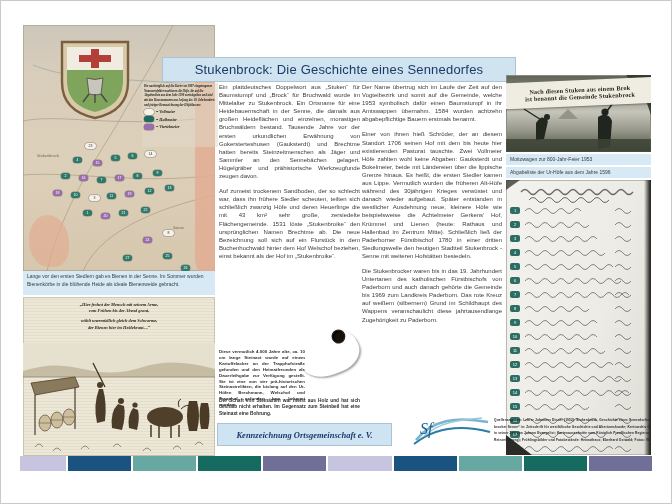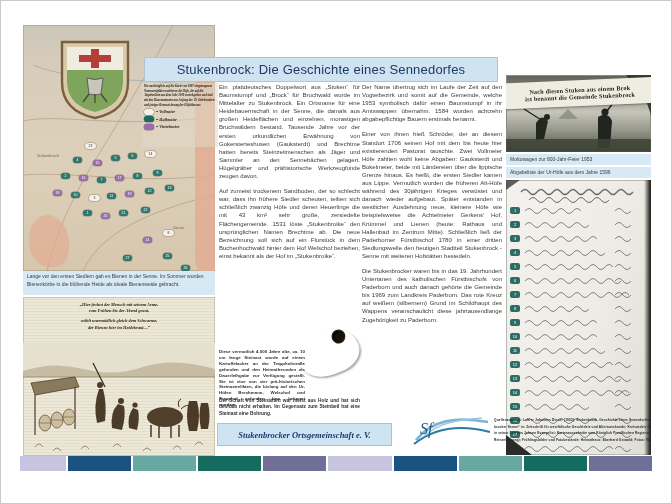--- a/index.html
+++ b/index.html
@@ -4,21 +4,21 @@
 <style>
   html,body{margin:0;padding:0;}
   body{
     width:672px;height:504px;position:relative;background:#ffffff;
     font-family:"Liberation Sans",sans-serif;overflow:hidden;
     box-shadow:inset 0 0 0 1px #c9c9c9;
   }
   .abs{position:absolute;}
 
   
-  #title-bar{left:144px;top:57px;width:352px;height:23px;background:#cfe3f1;
+  #title-bar{left:162px;top:57px;width:352px;height:23px;background:#cfe3f1;
     border:1px solid #aec4d6;display:flex;align-items:center;justify-content:center;
     font-size:13px;color:#1c3a66;letter-spacing:.2px;}
 
   
   #map{left:23px;top:25px;width:192px;height:246px;overflow:hidden;
     background:linear-gradient(180deg,#ccc6ba 0%,#d8cdbb 18%,#ddd0ba 55%,#d6c7ae 100%);
     box-shadow:inset 0 0 0 1px #b9ac97;}
   #map svg{position:absolute;left:0;top:0;}
   .senne-strip{position:absolute;right:0;top:40px;width:20px;height:206px;
     background:#e2ad92;border-radius:60% 0 0 30%/10% 0 0 6%;opacity:.85;}
@@ -436,21 +436,21 @@
         </svg>
         <svg width="24" height="9" style="position: absolute; left: 108px; top: 2px;">
           <path d="M1,5 q4,-5 8,0 t8,0" fill="none" stroke="#4a4a48" stroke-width="0.8" opacity="0.8"></path>
         </svg>
       </div>
     </div>
   <div class="doc-edge"></div>
   <div class="doc-corner"></div>
 </div>
 
-<div id="footer-banner" class="abs">Stukenbrocker Ortsgemeinschaft e. V.</div>
+<div id="footer-banner" class="abs">Kennzeichnung Ortsgemeinschaft e. V.</div>
 
 <div id="logo" class="abs">
   <svg width="80" height="38">
     <path d="M4,30 C20,10 44,6 76,12" fill="none" stroke="#7ab4cf" stroke-width="2.6"></path>
     <path d="M2,34 C22,18 48,14 78,22" fill="none" stroke="#2b7ca6" stroke-width="2"></path>
     <path d="M12,26 C28,12 46,10 70,8" fill="none" stroke="#9cc8db" stroke-width="1.4"></path>
     <text x="8" y="24" font-family="Liberation Serif, serif" font-style="italic" font-size="16" fill="#1c5d86">Sf</text>
   </svg>
 </div>
 

